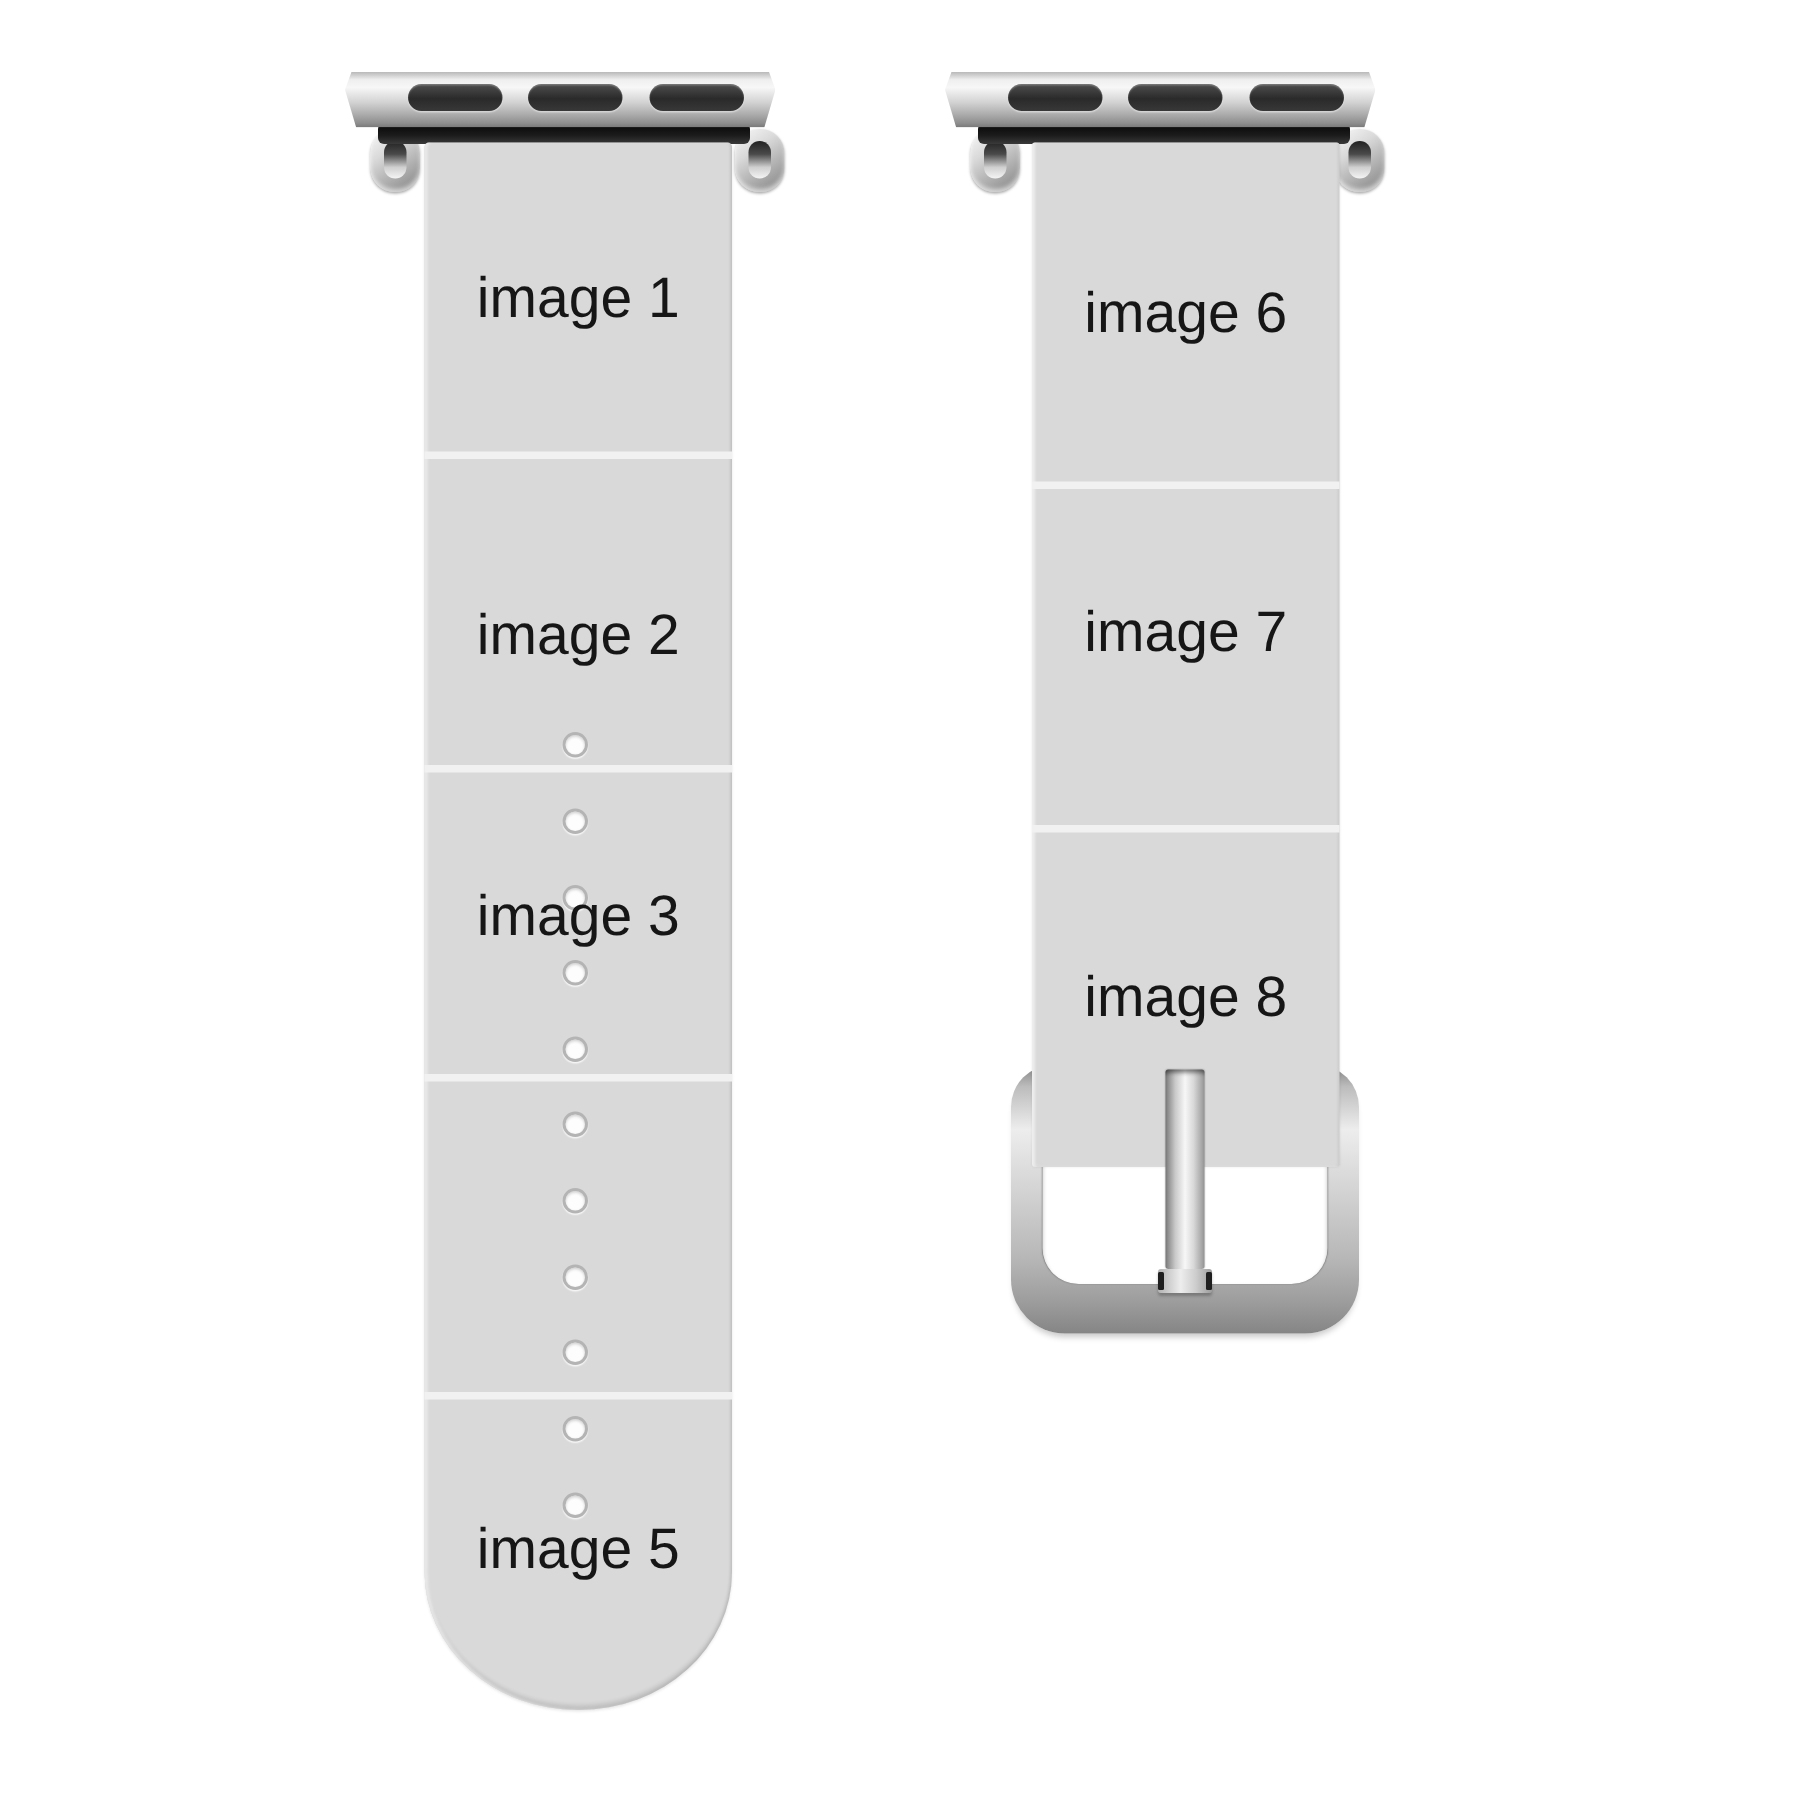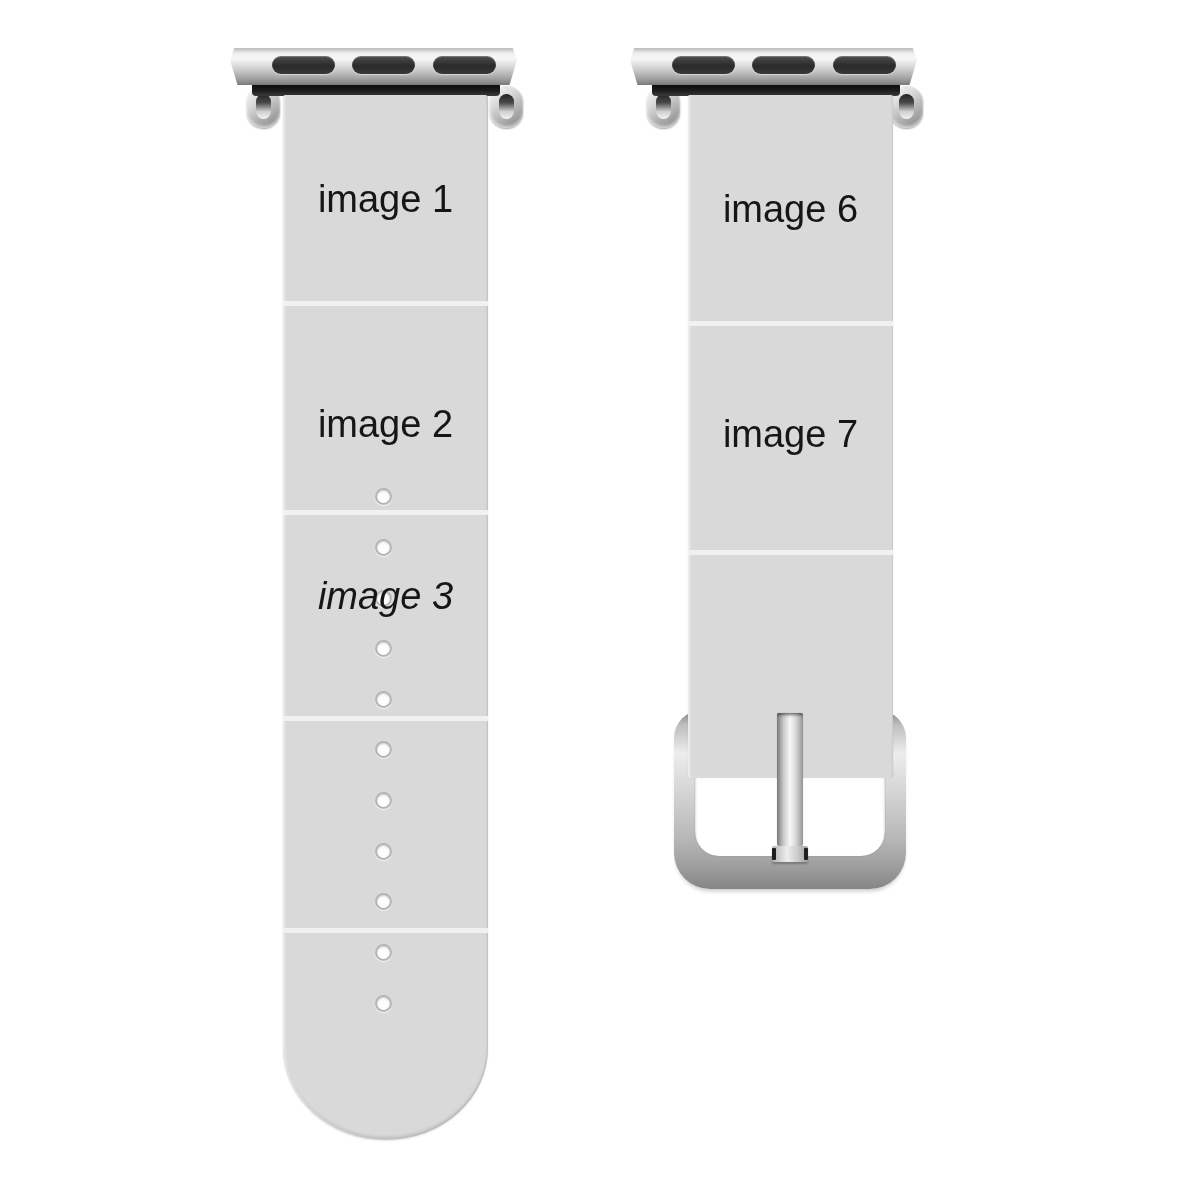--- a/index.html
+++ b/index.html
@@ -133,22 +133,25 @@
           <div class="hole" style="top: 848.5px;"></div>
           <div class="hole" style="top: 899.5px;"></div>
         </div>
 
       <div class="seg" style="top:0;height:208px;">
         <span>image 1</span>
       </div>
       <div class="seg" style="top:224px;height:209px;">
         <span>image 2</span>
       </div>
-      <div class="seg" style="top:398px;height:206px;font-style:italic;">
+      <div class="seg" style="top:413px;height:206px;">
         <span>image 3</span>
+      </div>
+      <div class="seg" style="top:835px;height:205px;">
+        <span>image 5</span>
       </div>
     </div>
   </div>
 
   <div>
 
     <div class="abs adapter-bar" style="left:630px;">
       <div class="slot s1"></div>
       <div class="slot s2"></div>
       <div class="slot s3"></div>
@@ -165,22 +168,25 @@
       <div class="buckle-window"></div>
     </div>
 
     <div class="abs strap buckle-strap" style="left:688px;text-decoration:underline;">
       <div class="divider" style="top:226px;"></div>
       <div class="divider" style="top:455px;"></div>
 
       <div class="seg" style="top:0;height:228px;">
         <span>image 6</span>
       </div>
-      <div class="seg" style="top:224px;height:229px;">
+      <div class="seg" style="top:212px;height:229px;">
         <span>image 7</span>
+      </div>
+      <div class="seg" style="top:457px;height:226px;">
+        <span>image 8</span>
       </div>
     </div>
 
     <div class="abs buckle-tongue"></div>
     <div class="abs buckle-tip">
       <div class="tip-notch l"></div>
       <div class="tip-notch r"></div>
     </div>
   </div>
 

